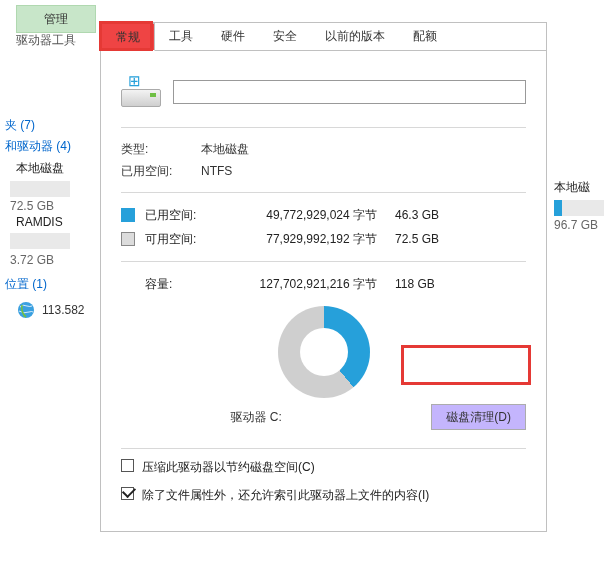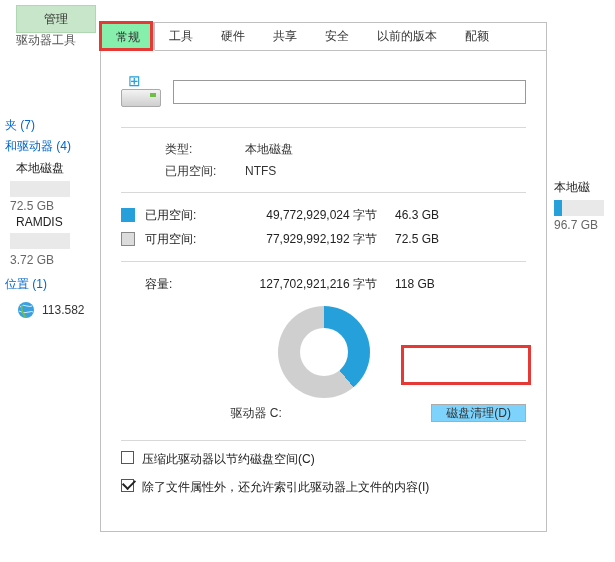--- a/index.html
+++ b/index.html
@@ -56,21 +56,21 @@
   }
   .tabs {
     display:flex; height:28px; border-bottom:1px solid #c0c0c0;
   }
   .tab {
     padding:0 14px; line-height:27px; font-size:12px; color:#333;
     border-right:0px solid transparent; cursor:default;
   }
   .tab.active {
     border:1px solid #c0c0c0; border-bottom:1px solid #fff;
-    margin-bottom:-1px; background:#86efac;
+    margin-bottom:-1px; background:#ef4444;
   }
   .hl1 {
     position:absolute; border:3px solid #e53935; pointer-events:none;
   }
   .tabcontent { position:absolute; left:0; top:28px; right:0; bottom:0; padding:14px 20px 14px 20px;}
 
   .drive-head { display:flex; align-items:center; gap:12px; margin:10px 0 18px 0;}
   .drive-icon {
     width:40px; height:34px; position:relative;
   }
@@ -83,21 +83,21 @@
   }
   .drive-icon .disk::after{
     content:""; position:absolute; right:4px; top:3px; width:6px; height:4px;
     background:#6fbf44;
   }
   .name-input {
     flex:1; height:24px; border:1px solid #999; background:#fff;
   }
   .hr { border:0; border-top:1px solid #d8d8d8; margin:10px 0;}
   .kv-row { display:flex; align-items:center; height:22px; }
-  .kv-label { width:80px; color:#333;margin-left:44px; }
+  .kv-label { width:80px; color:#333; }
   .kv-val   { color:#333; }
 
   .space-row { display:flex; align-items:center; height:24px;}
   .swatch { width:14px; height:14px; margin-right:10px; border:1px solid #888;}
   .sw-used { background:#26a0da; border-color:#26a0da;}
   .sw-free { background:#dcdcdc;}
   .sp-label { width:80px;}
   .sp-bytes { width:170px; text-align:right; padding-right:18px;}
   .sp-size  { width:60px; text-align:left;}
 
@@ -107,21 +107,21 @@
     background: conic-gradient(#26a0da 0deg 140deg, #cfcfcf 140deg 360deg);
     position:relative;
   }
   .donut::after{
     content:""; position:absolute; left:22px; top:22px; width:48px; height:48px;
     border-radius:50%; background:#fff;
   }
   .drive-letter-row { display:flex; align-items:center; justify-content:flex-end; gap:40px; margin-top:4px;}
   .drive-letter { flex:1; text-align:center; color:#333;}
   .btn {
-    height:18px; padding:0 14px; background:#7dd3fc; border:1px solid #acacac;
+    height:26px; padding:0 14px; background:#c4b5fd; border:1px solid #acacac;
     font-size:12px; color:#333; cursor:default; display:inline-flex; align-items:center;
   }
 
   .check-row { display:flex; align-items:flex-start; height:22px; margin:6px 0;}
   .chk { width:13px; height:13px; border:1px solid #555; margin-right:8px; position:relative; background:#fff;}
   .chk.checked::after{
     content:""; position:absolute; left:1px; top:-1px; width:10px; height:6px;
     border-left:2px solid #222; border-bottom:2px solid #222; transform:rotate(-45deg);
   }
 </style>
@@ -167,21 +167,20 @@
   </div>
   <div class="size">96.7 GB</div>
 </div>
 
 <div class="dialog">
 
   <div class="tabs">
     <div class="tab active">常规</div>
     <div class="tab">工具</div>
     <div class="tab">硬件</div>
-    <div class="tab">共享</div>
     <div class="tab">安全</div>
     <div class="tab">以前的版本</div>
     <div class="tab">配额</div>
   </div>
 
   <div class="tabcontent">
 
     <div class="drive-head">
       <div class="drive-icon">
         <div class="winflag">⊞</div>

